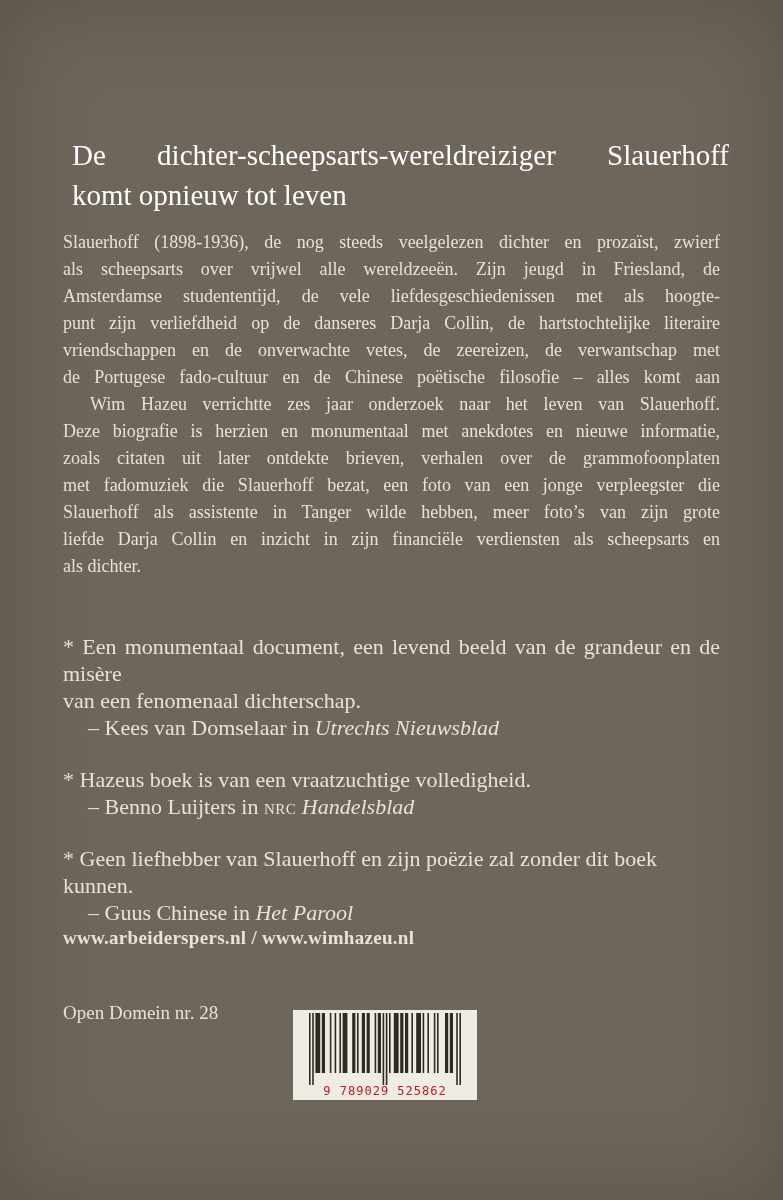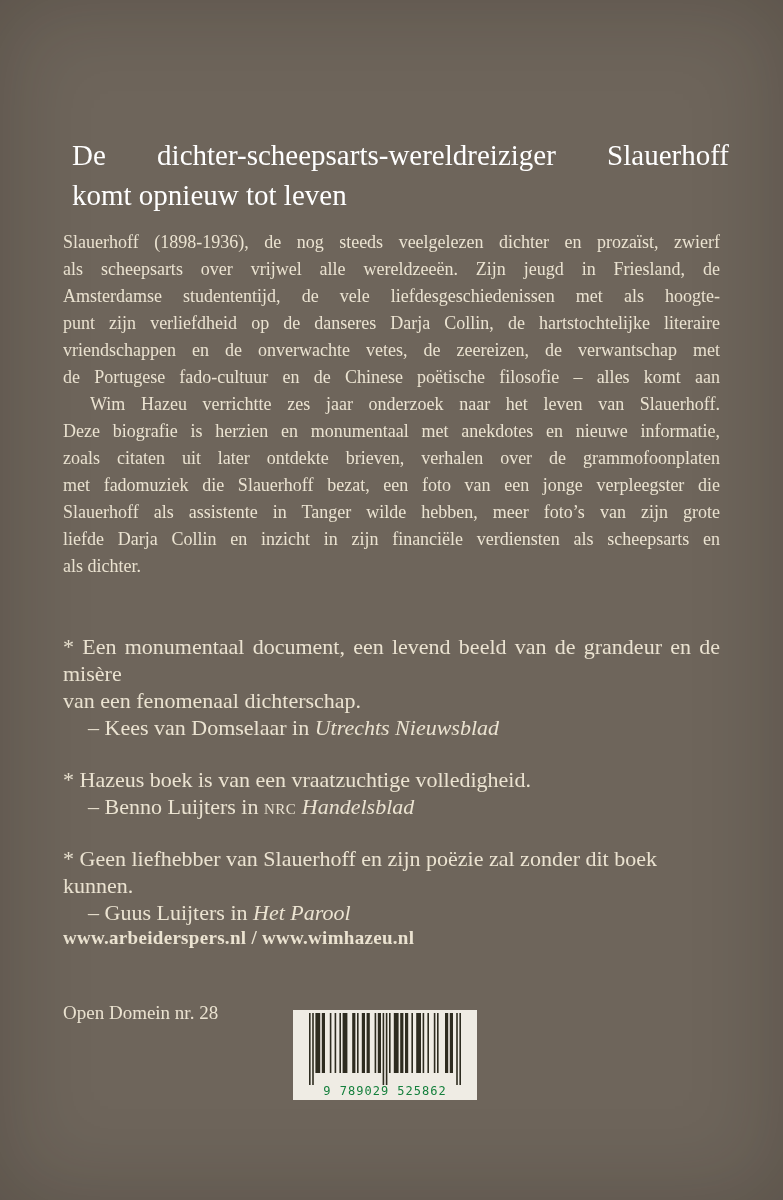--- a/index.html
+++ b/index.html
@@ -49,21 +49,21 @@
   .barcode {
     position:absolute; left:293px; top:1010px;
     width:184px; height:90px;
     background:#efece4;
   }
   .barcode svg { position:absolute; left:16px; top:3px; display:block; }
   .isbn {
     position:absolute; left:0; bottom:2px; width:100%;
     text-align:center;
     font-family:"DejaVu Sans Mono","Liberation Mono",monospace;
-    font-size:12px; color:#15803d; letter-spacing:1px;
+    font-size:12px; color:#b91c1c; letter-spacing:1px;
     background:transparent;
   }
 </style>
 </head>
 <body>
 
 <div class="cover">
 
   <h1 class="title" id="title">
       <div class="line fill">De dichter-scheepsarts-wereldreiziger Slauerhoff</div>
@@ -95,21 +95,21 @@
         <div class="line fill">* Een monumentaal document, een levend beeld van de grandeur en de misère</div>
         <div class="line">van een fenomenaal dichterschap.</div>
         <div class="attr"><span class="roman">– Kees van Domselaar in </span><span class="italic">Utrechts Nieuwsblad</span></div>
       </div>
       <div class="quote">
         <div class="line">* Hazeus boek is van een vraatzuchtige volledigheid.</div>
         <div class="attr"><span class="roman">– Benno Luijters in </span><span class="smallcaps">NRC</span><span class="italic"> Handelsblad</span></div>
       </div>
       <div class="quote">
         <div class="line">* Geen liefhebber van Slauerhoff en zijn poëzie zal zonder dit boek kunnen.</div>
-        <div class="attr"><span class="roman">– Guus Luijters in </span><span class="italic">Het Parool</span></div>
+        <div class="attr"><span class="roman">– Guus Chinese in </span><span class="italic">Het Parool</span></div>
       </div>
     </div>
 
   <div class="websites">www.arbeiderspers.nl / www.wimhazeu.nl</div>
 
   <div class="series">Open Domein nr. 28</div>
 
   <div class="barcode">
     <svg id="barcode-svg" width="152" height="72" viewBox="0 0 152 72">
         <rect x="0.00" y="0" width="1.60" height="72" fill="#2e2c20"></rect>

